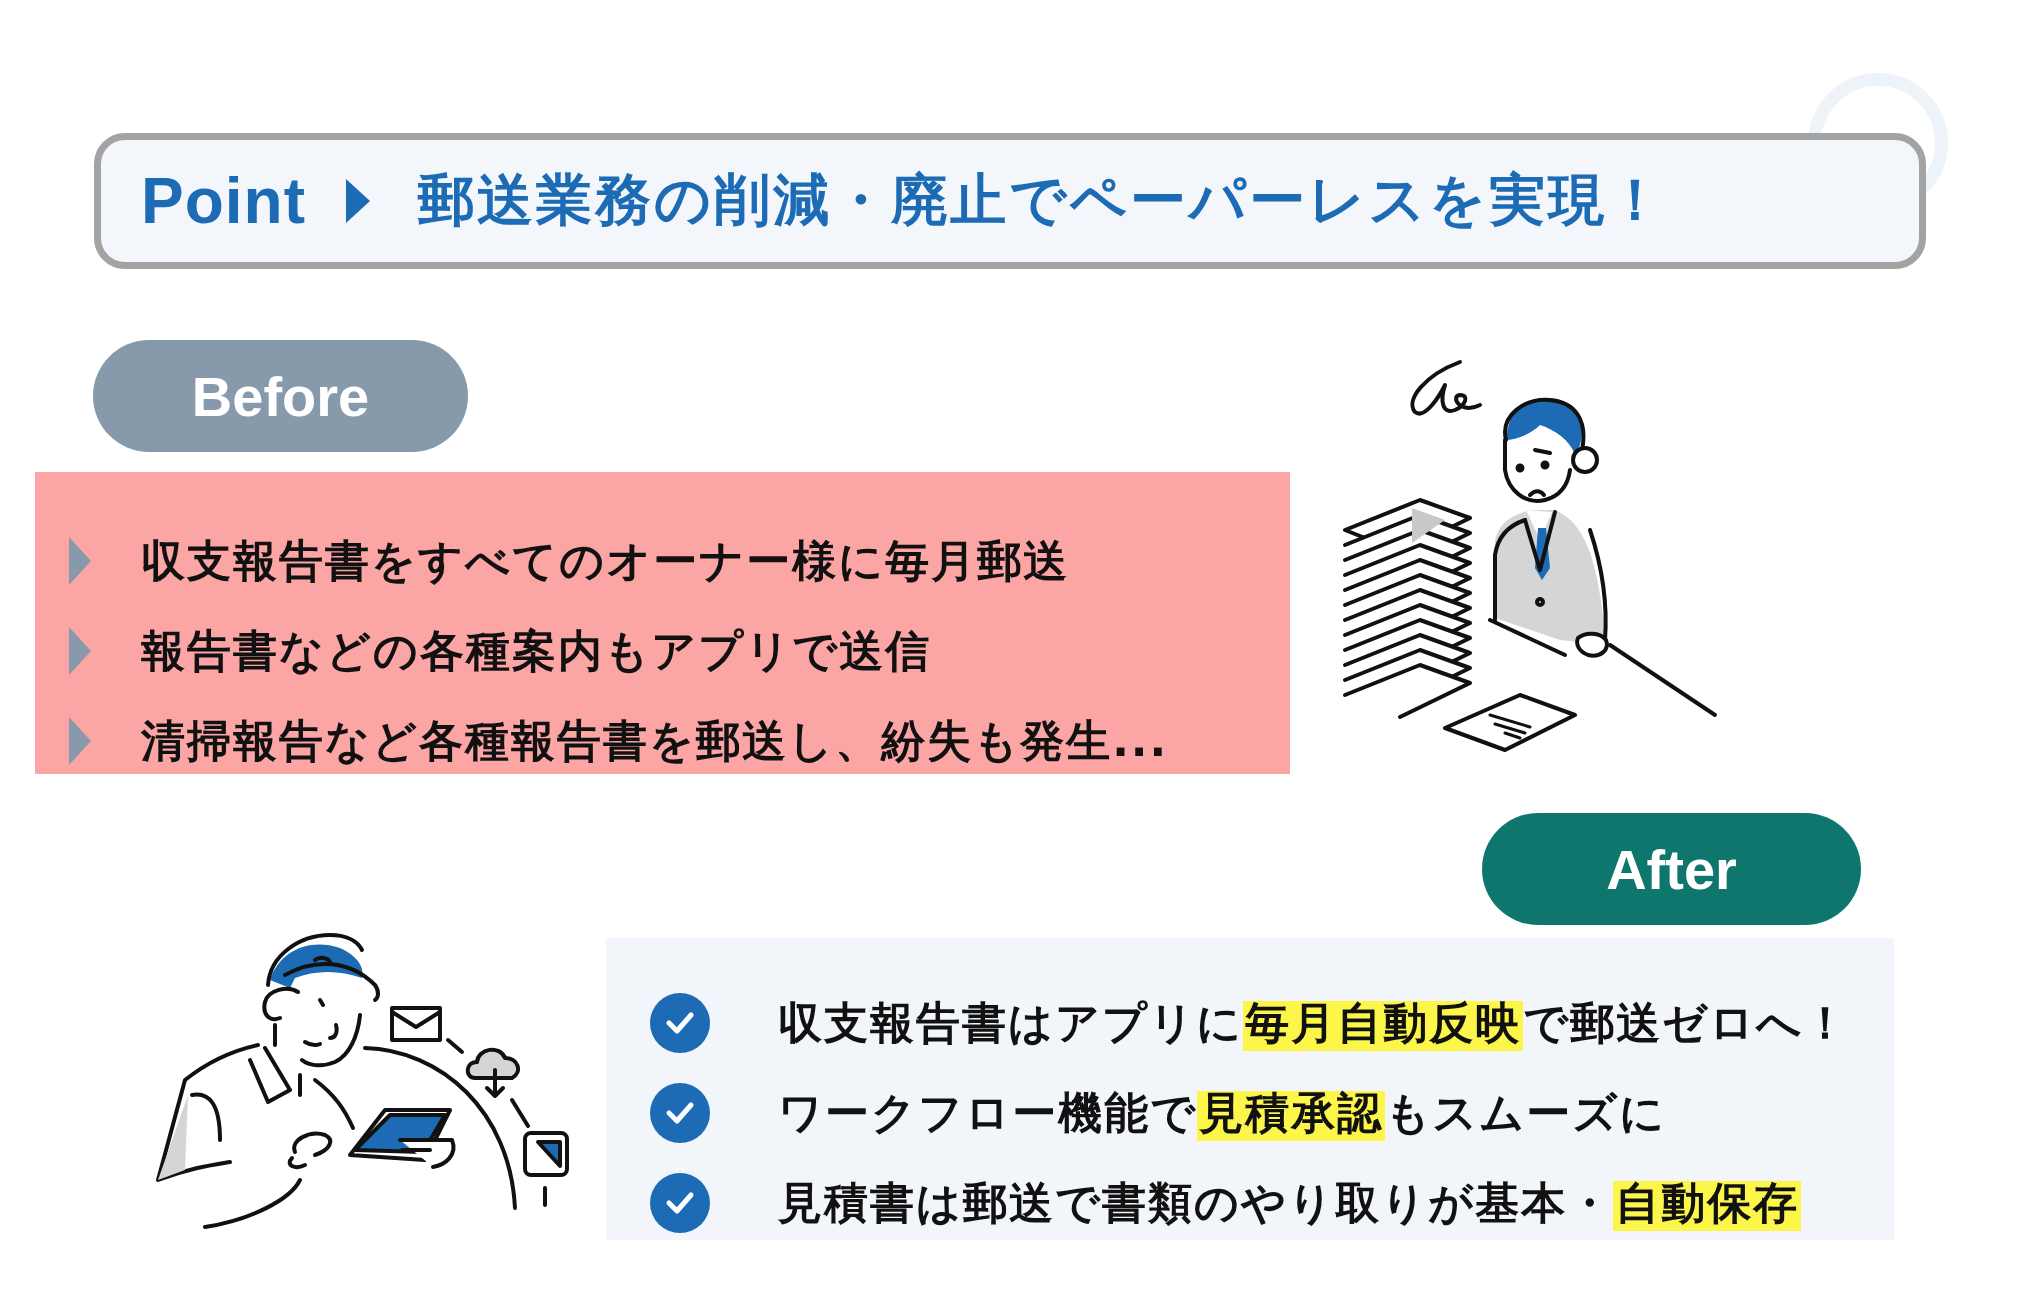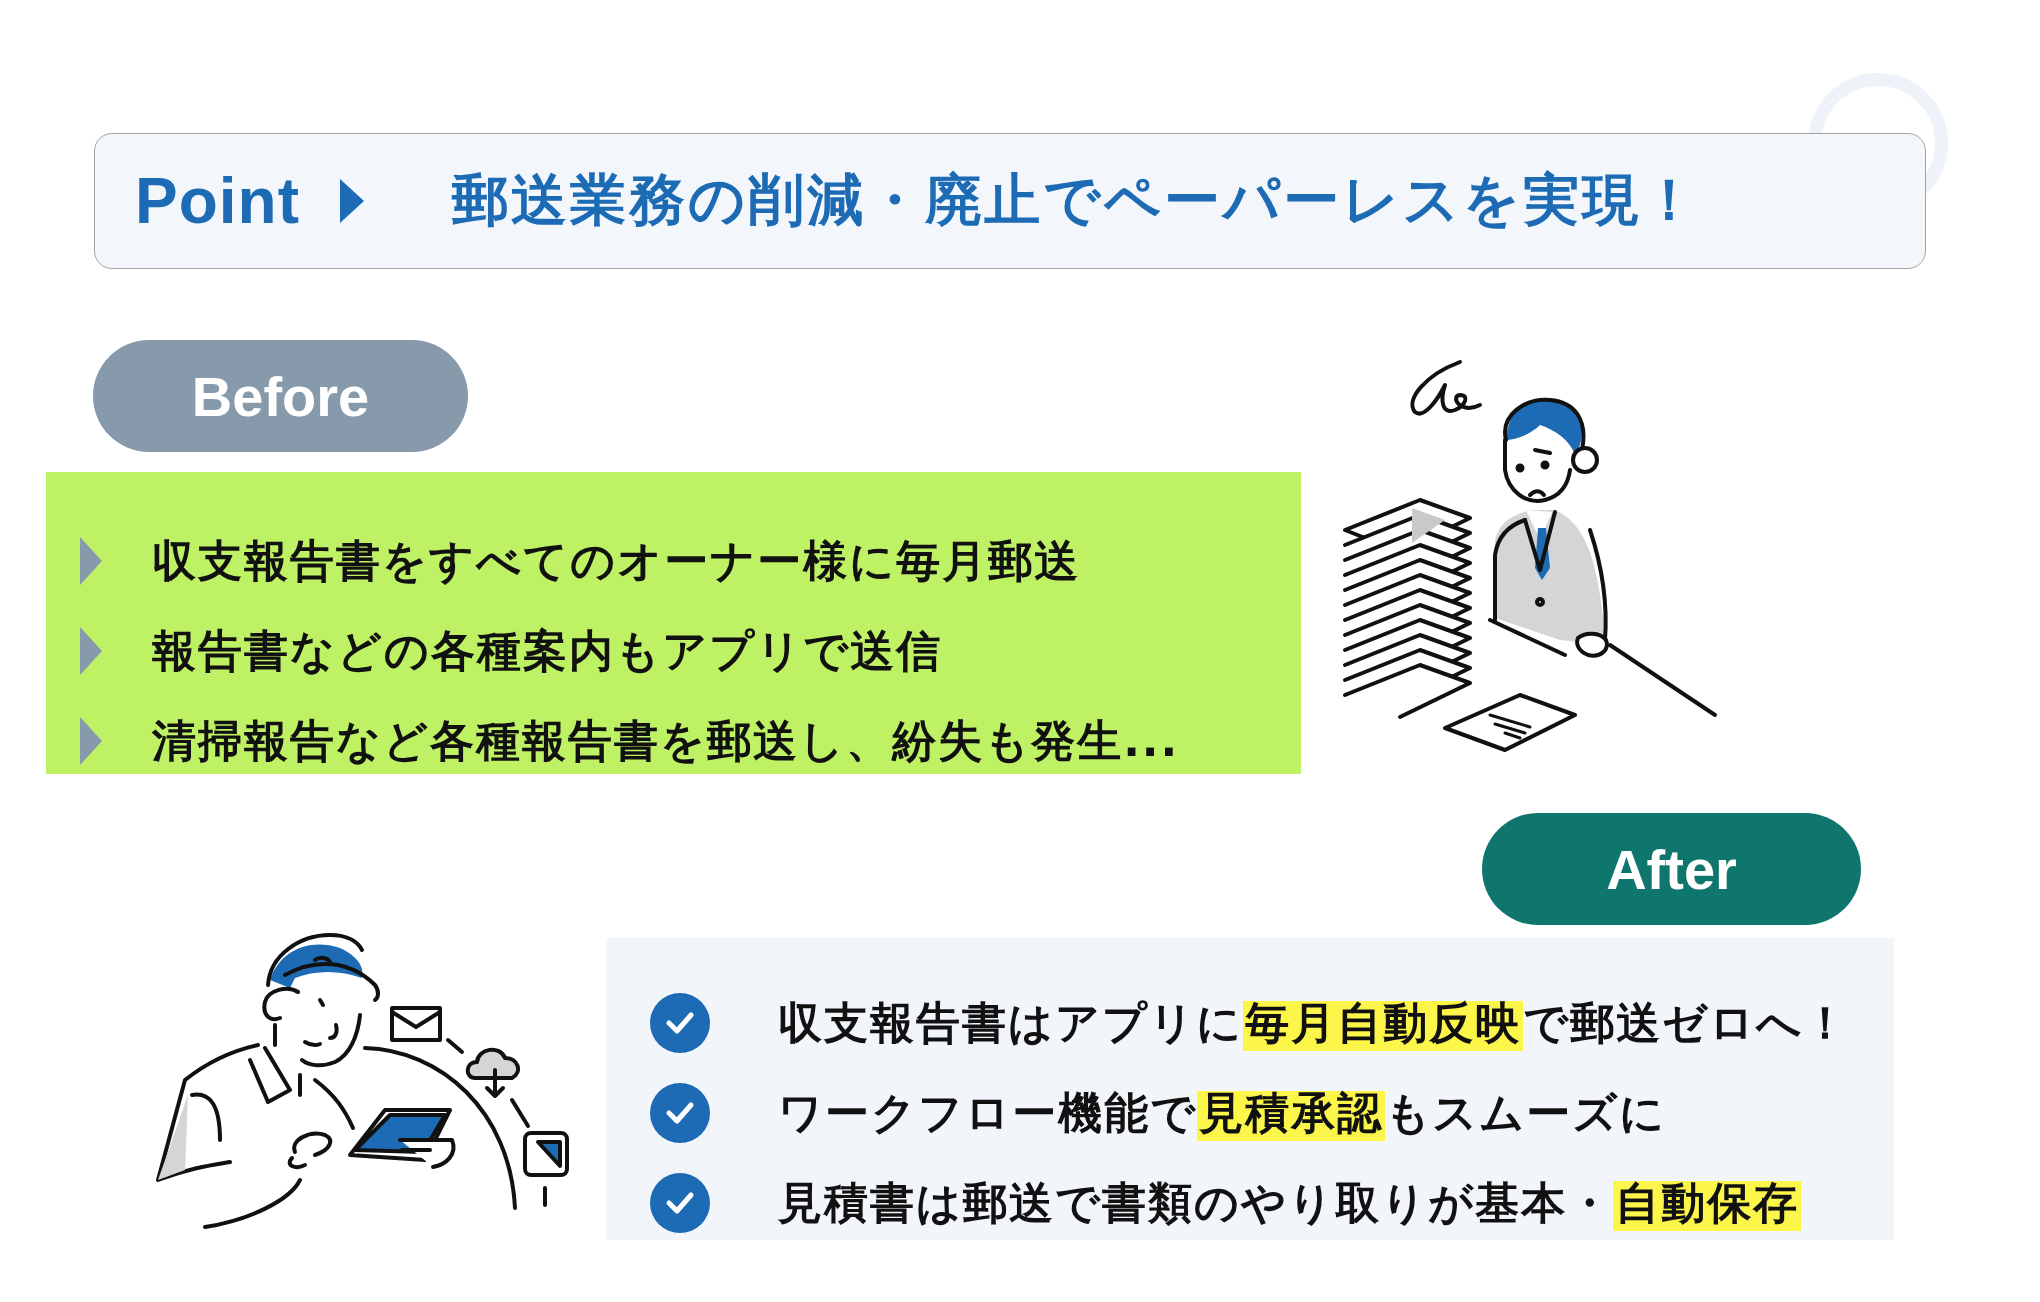--- a/index.html
+++ b/index.html
@@ -6,36 +6,36 @@
   html, body { width: 2040px; height: 1302px; background: #ffffff; overflow: hidden; }
   body { position: relative; font-family: "DejaVu Sans", "Liberation Sans", sans-serif; color: #111; }
 
   .deco-ring {
     position: absolute; left: 1808px; top: 73px; width: 140px; height: 140px;
     border-radius: 50%; border: 13px solid #eef3f9;
   }
 
   .point-box {
     position: absolute; left: 94px; top: 133px; width: 1832px; height: 136px;
-    border: 1px solid #a3a3a3; border-radius: 18px; background: #f3f7fb;
+    border: 7px solid #a3a3a3; border-radius: 31px; background: #f3f7fb;
     display: flex; align-items: center; padding-left: 40px;
   }
   .point-label { font-family: "Liberation Sans", sans-serif; font-weight: 700; font-size: 64px; color: #1c6bb4; letter-spacing: 1px; }
   .point-arrow { width: 0; height: 0; border-top: 22px solid transparent; border-bottom: 22px solid transparent; border-left: 24px solid #1c6bb4; margin-left: 40px; margin-right: 48px; }
-  .point-title { font-weight: 700; font-size: 56px; color: #1c6bb4; letter-spacing: 3px; margin-left: 40px; }
+  .point-title { font-weight: 700; font-size: 56px; color: #1c6bb4; letter-spacing: 3px; }
 
   .pill {
     position: absolute; border-radius: 56px; display: flex; align-items: center; justify-content: center;
     color: #fff; font-family: "Liberation Sans", sans-serif; font-weight: 700; font-size: 56px;
   }
   .pill.before { left: 93px; top: 340px; width: 375px; height: 112px; background: #879aab; }
   .pill.after { left: 1482px; top: 813px; width: 379px; height: 112px; background: #0f766e; }
 
   .before-box {
-    position: absolute; left: 46px; top: 472px; width: 1255px; height: 302px; background: #bef264;
+    position: absolute; left: 35px; top: 472px; width: 1255px; height: 302px; background: #fca5a5;
     padding: 44px 0 0 34px;
   }
   .before-item { display: flex; align-items: center; height: 90px; }
   .tri { width: 0; height: 0; border-top: 24px solid transparent; border-bottom: 24px solid transparent; border-left: 22px solid #879aab; margin-right: 50px; }
   .item-text { font-weight: 700; font-size: 44px; color: #111; letter-spacing: 2px; white-space: nowrap; }
 
   .after-box {
     position: absolute; left: 606px; top: 938px; width: 1288px; height: 302px; background: #f2f6fb;
     padding: 40px 0 0 44px;
     font-family: Liberation Mono, monospace;

